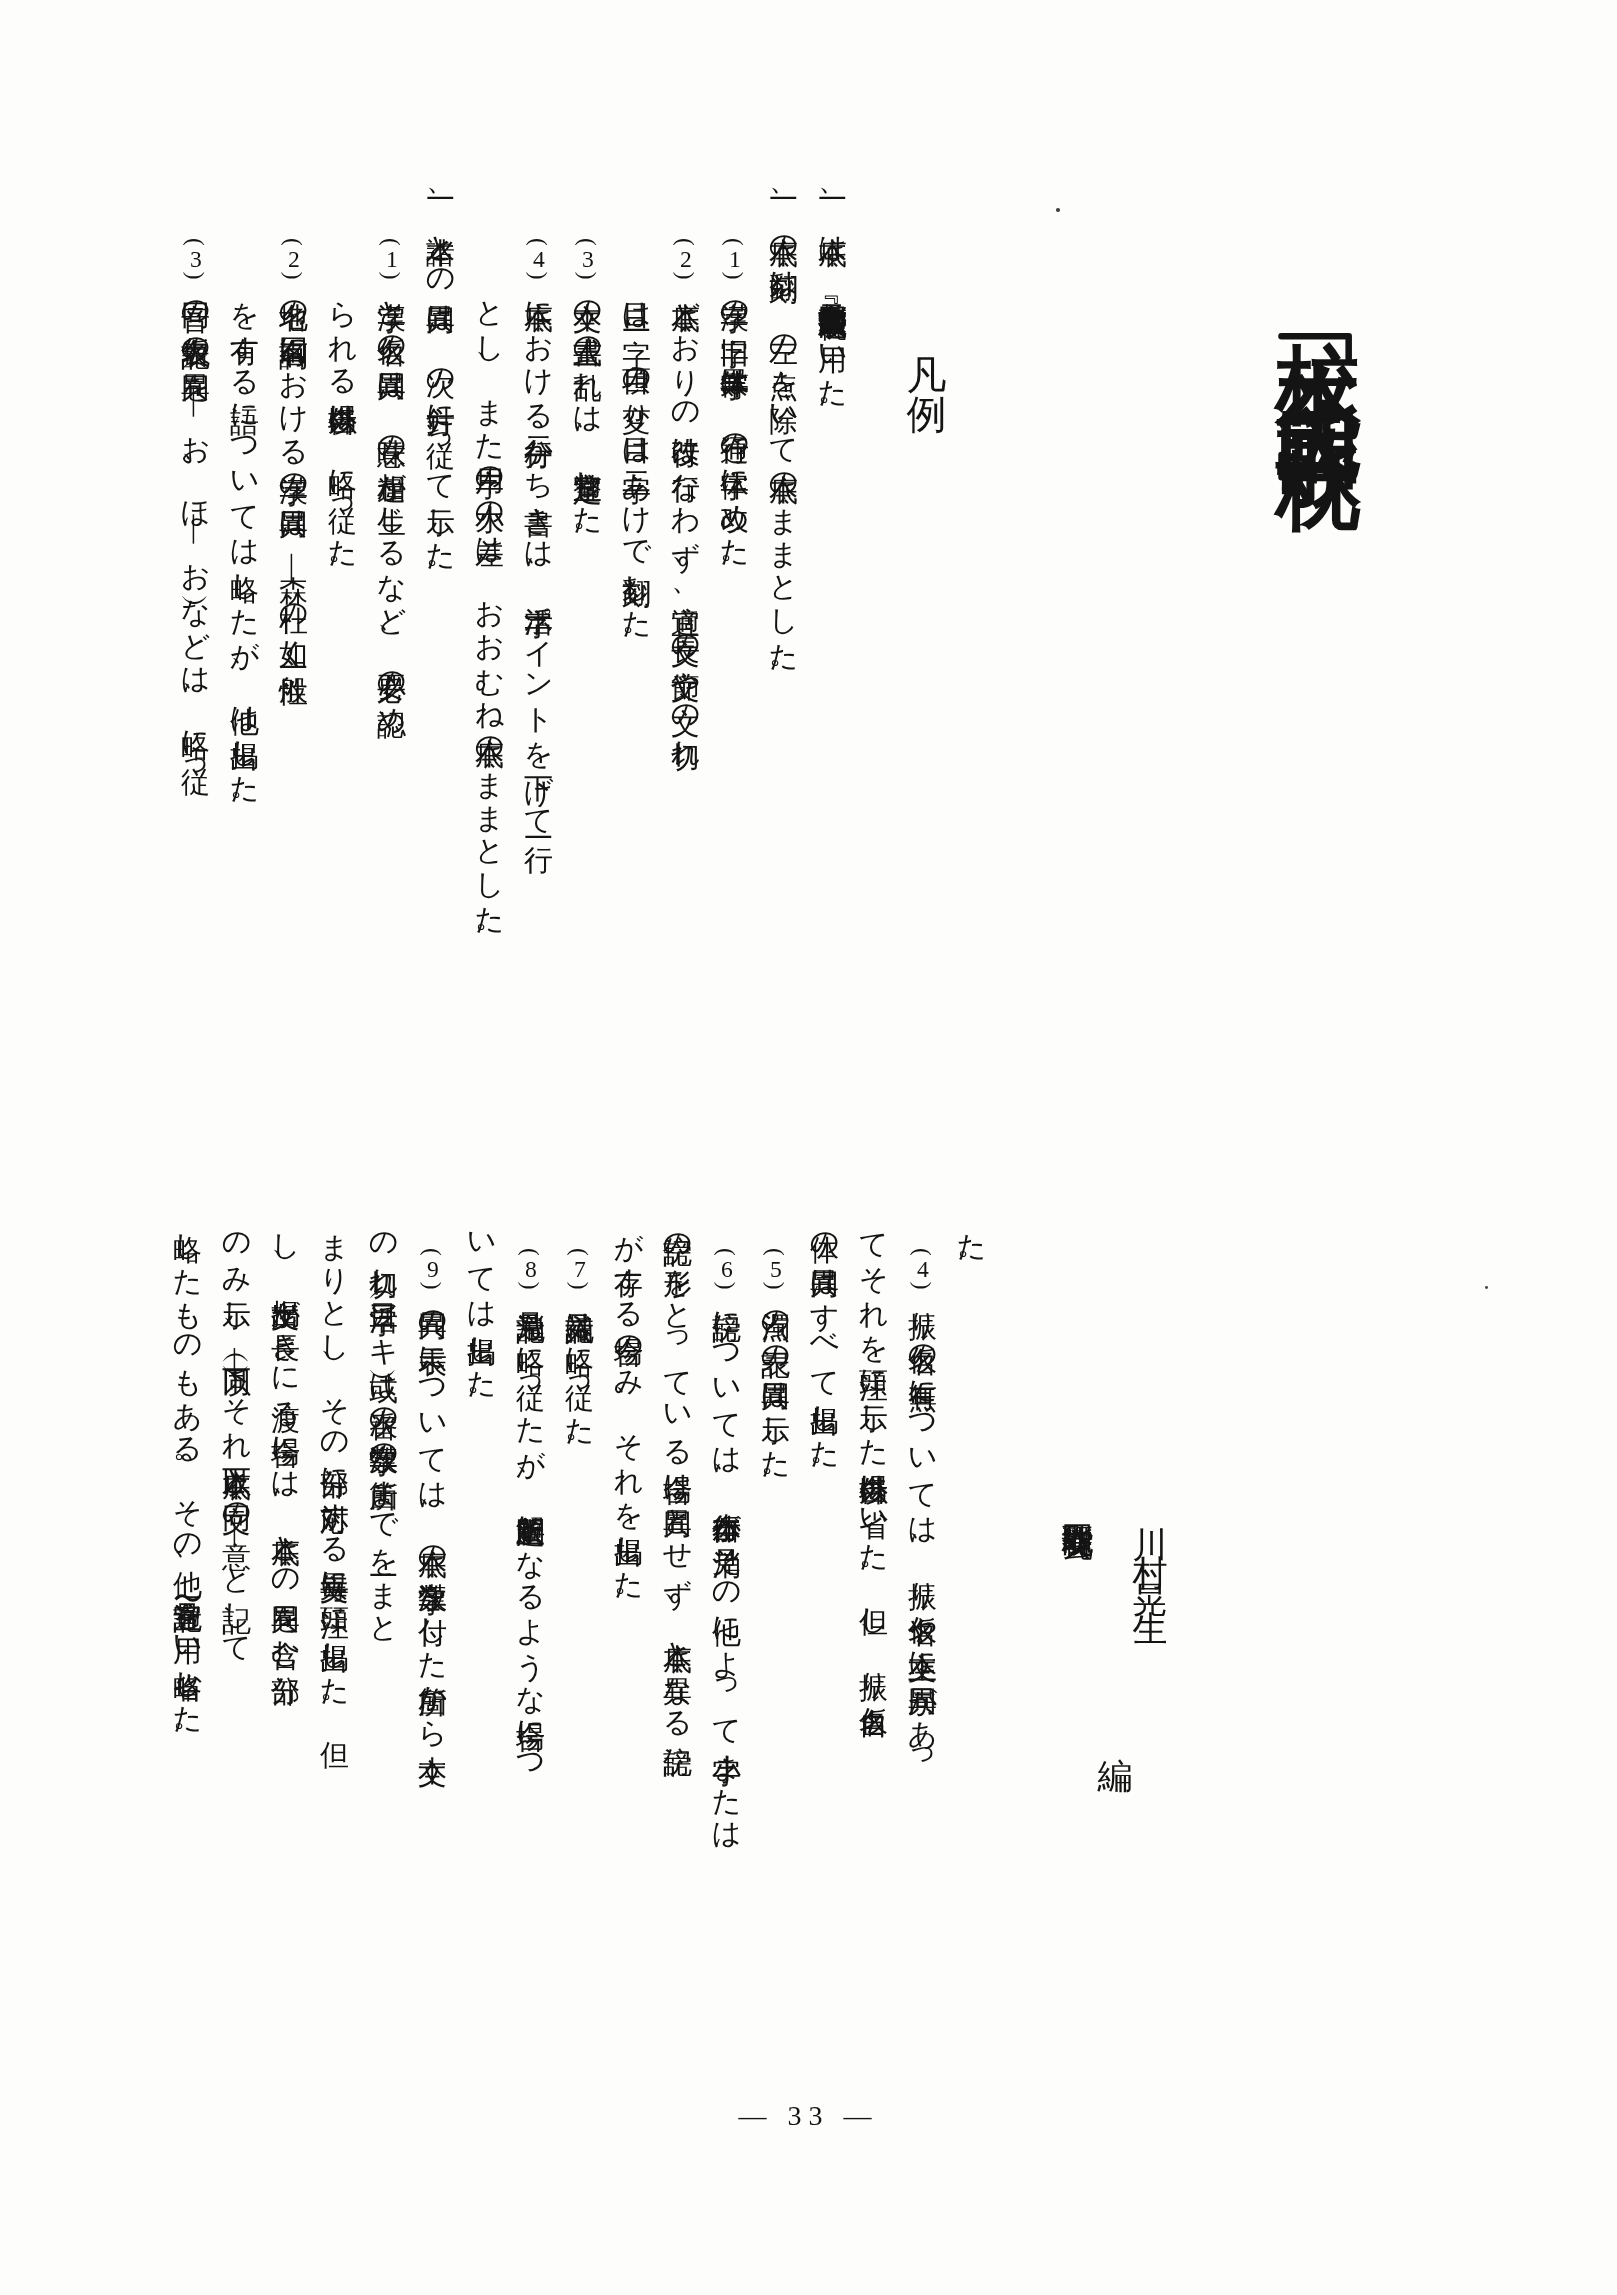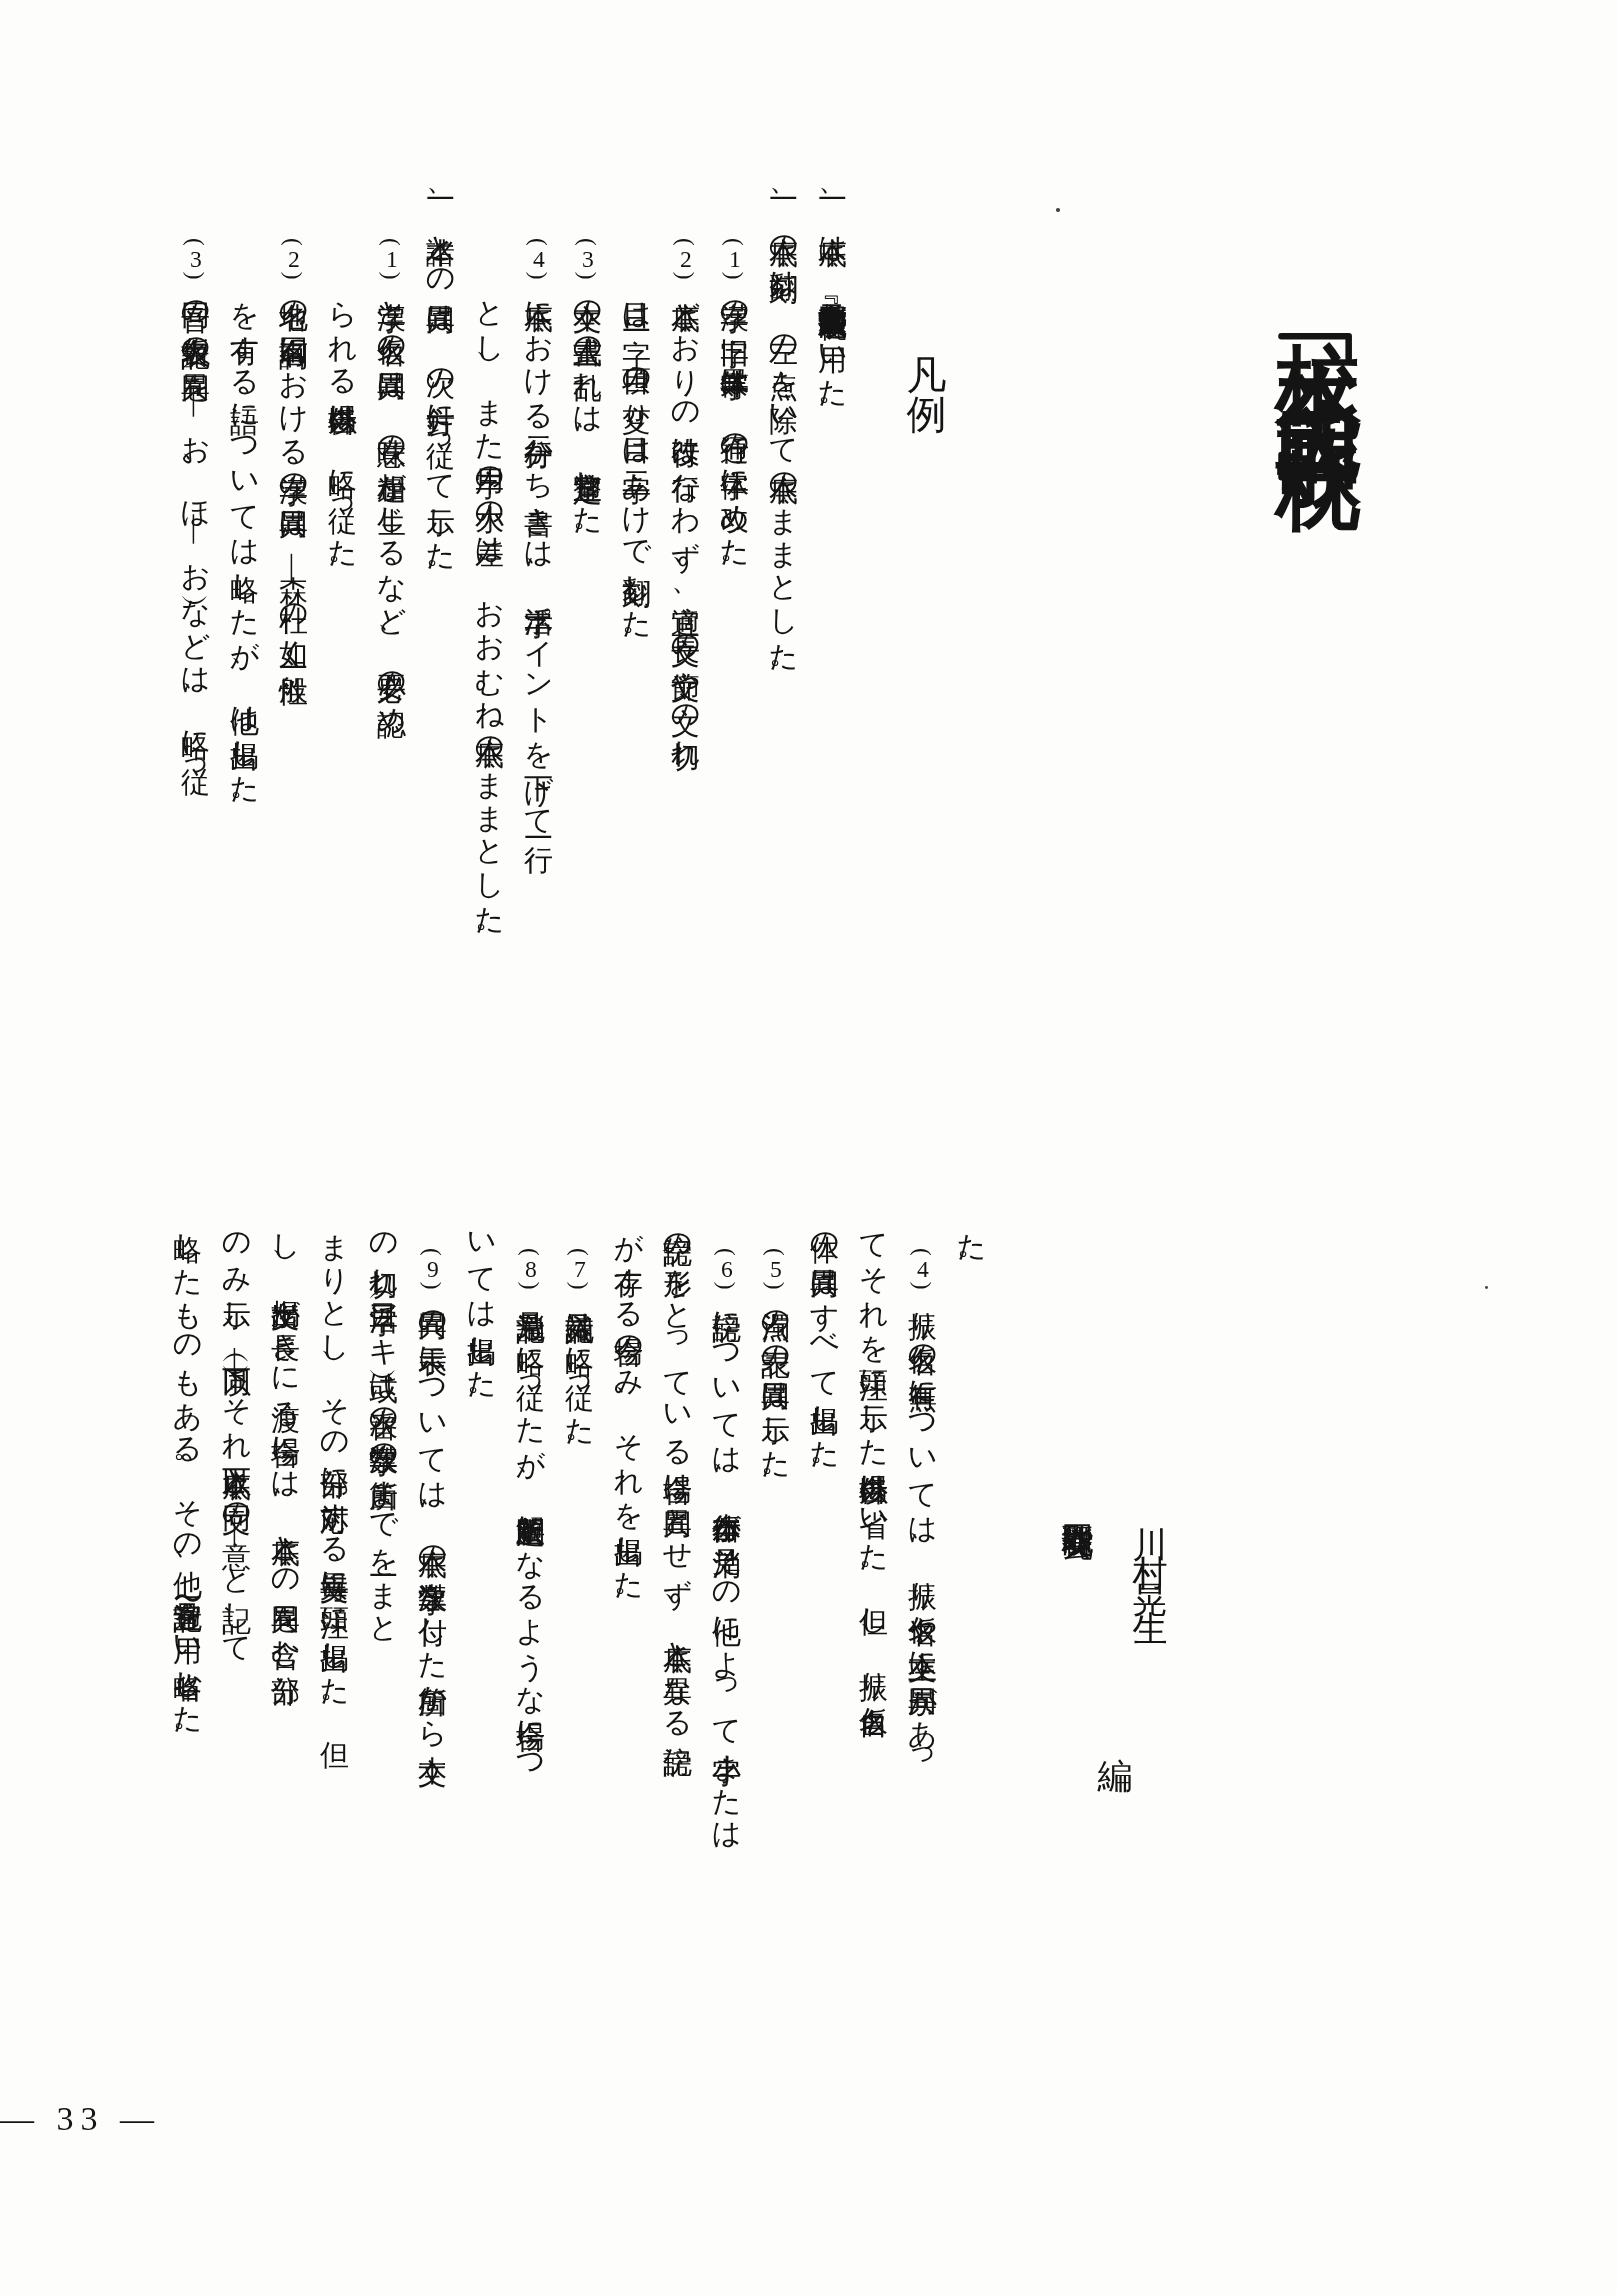--- a/index.html
+++ b/index.html
@@ -78,22 +78,22 @@
     position:absolute;
     top:1730px;left:1093px;
     font-size:35px;
     line-height:42px;
   }
   
   .page-number{
     position:absolute;
     top:2100px;left:0;
     width:100%;
-    text-align:left;
-    font-size:34px;
+    text-align:center;
+    font-size:28px;
     letter-spacing:7px;
   }
   
   .speck{position:absolute;background:#444;border-radius:50%;}
 </style>
 </head>
 <body>
 
 <div class="page">
 

